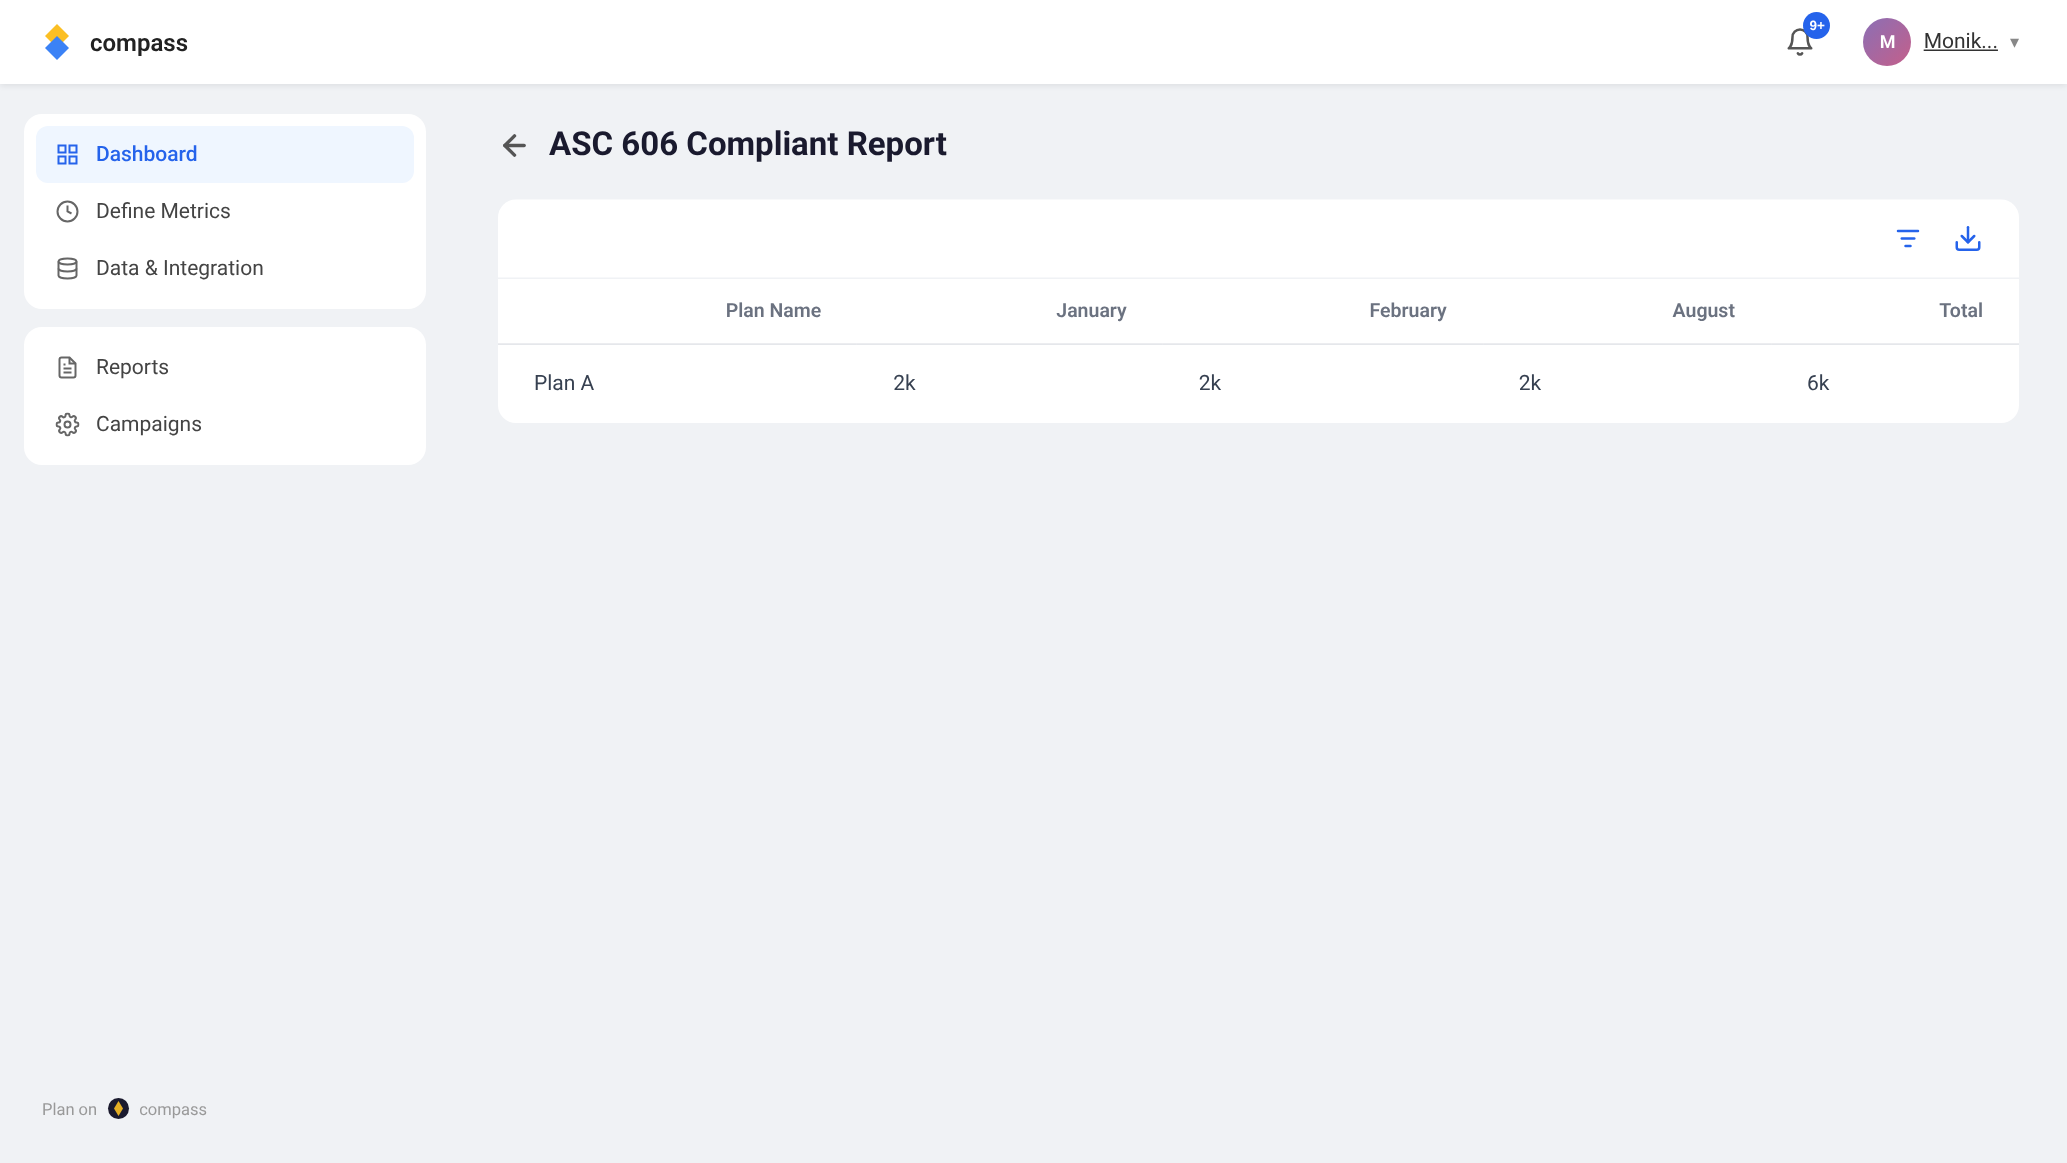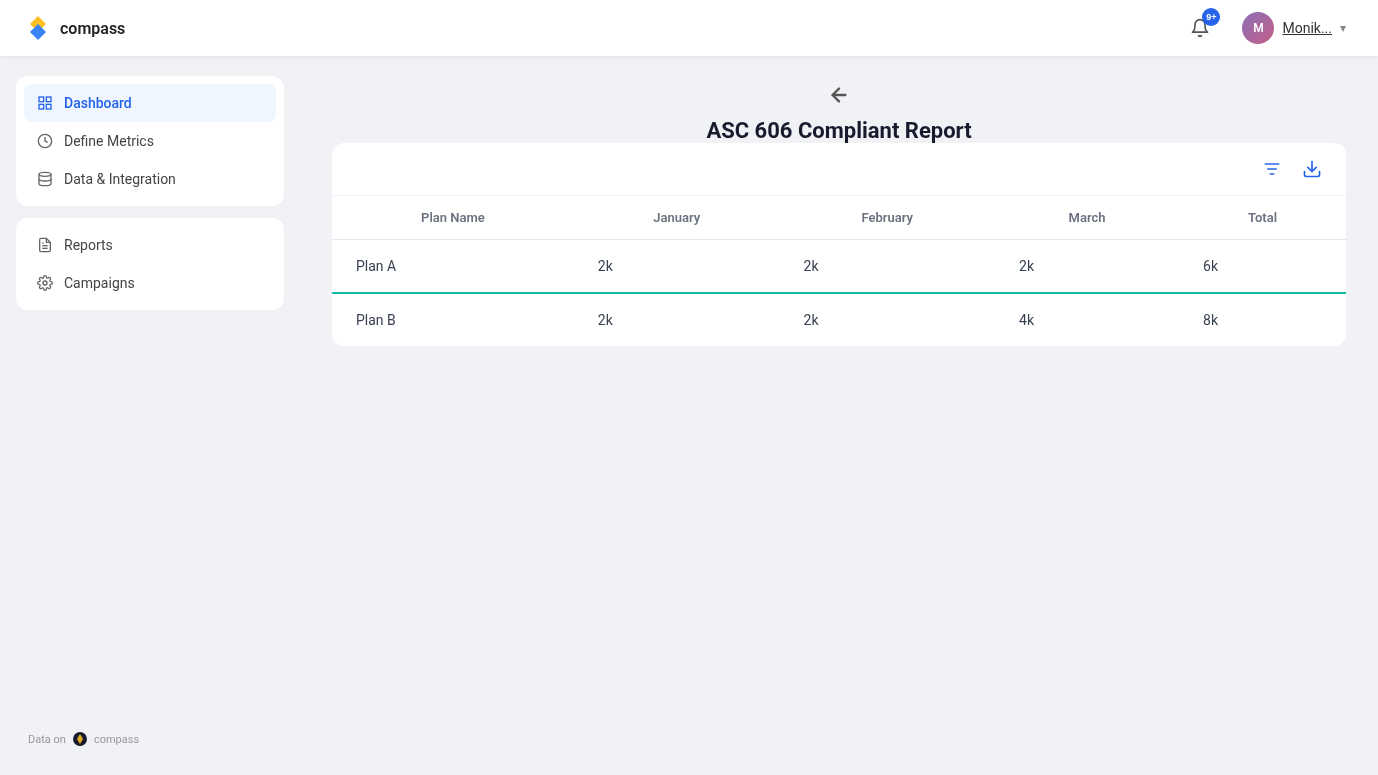--- a/index.html
+++ b/index.html
@@ -169,21 +169,21 @@
       flex: 1;
       padding: 28px 32px;
       background: #f0f2f5;
       overflow-y: auto;
     }
 
     .page-header {
       display: flex;
       align-items: center;
       gap: 12px;
-      flex-direction: column;
+      margin-bottom: 24px;
     }
     .back-btn {
       background: none;
       border: none;
       cursor: pointer;
       color: #444;
       display: flex;
       align-items: center;
       font-size: 20px;
     }
@@ -221,31 +221,31 @@
     }
     table {
       width: 100%;
       border-collapse: collapse;
     }
     thead tr {
       border-bottom: 1px solid #e5e7eb;
     }
     th {
       padding: 14px 24px;
-      text-align: center;
+      text-align: right;
       font-size: 13px;
       font-weight: 600;
       color: #6b7280;
       background: #fff;
     }
     td {
       padding: 18px 24px;
       font-size: 14px;
       color: #374151;
-      border-bottom: 2px solid #14b8a6;
+      border-bottom: 7px solid #14b8a6;
     }
     tbody tr:last-child td {
       border-bottom: none;
     }
   </style>
 </head>
 <body>
 
 <nav class="topbar">
   <div class="logo-area">
@@ -326,21 +326,21 @@
           <svg width="16" height="16" viewBox="0 0 24 24" fill="none" stroke="currentColor" stroke-width="2">
             <circle cx="12" cy="12" r="3"></circle>
             <path d="M19.4 15a1.65 1.65 0 0 0 .33 1.82l.06.06a2 2 0 0 1-2.83 2.83l-.06-.06a1.65 1.65 0 0 0-1.82-.33 1.65 1.65 0 0 0-1 1.51V21a2 2 0 0 1-4 0v-.09A1.65 1.65 0 0 0 9 19.4a1.65 1.65 0 0 0-1.82.33l-.06.06a2 2 0 0 1-2.83-2.83l.06-.06A1.65 1.65 0 0 0 4.68 15a1.65 1.65 0 0 0-1.51-1H3a2 2 0 0 1 0-4h.09A1.65 1.65 0 0 0 4.6 9a1.65 1.65 0 0 0-.33-1.82l-.06-.06a2 2 0 0 1 2.83-2.83l.06.06A1.65 1.65 0 0 0 9 4.68a1.65 1.65 0 0 0 1-1.51V3a2 2 0 0 1 4 0v.09a1.65 1.65 0 0 0 1 1.51 1.65 1.65 0 0 0 1.82-.33l.06-.06a2 2 0 0 1 2.83 2.83l-.06.06A1.65 1.65 0 0 0 19.4 9a1.65 1.65 0 0 0 1.51 1H21a2 2 0 0 1 0 4h-.09a1.65 1.65 0 0 0-1.51 1z"></path>
           </svg>
         </span>
         <span>Campaigns</span>
       </div>
     </div>
 
     <div class="runs-on">
-      <span>Data on</span>
+      <span>Plan on</span>
       <svg class="runs-on-logo" viewBox="0 0 16 16" fill="none">
         <circle cx="8" cy="8" r="7" fill="#1a1a2e"></circle>
         <polygon points="8,3 11,8 8,13 5,8" fill="#FBBF24" opacity="0.9"></polygon>
       </svg>
       <span>compass</span>
     </div>
   </aside>
 
   <main class="main">
     <div class="page-header">
@@ -369,36 +369,29 @@
             <line x1="12" y1="15" x2="12" y2="3"></line>
           </svg>
         </button>
       </div>
       <table>
         <thead>
           <tr>
             <th>Plan Name</th>
             <th>January</th>
             <th>February</th>
-            <th>March</th>
+            <th>August</th>
             <th>Total</th>
           </tr>
         </thead>
         <tbody id="table-body">
         <tr>
               <td>Plan A</td>
               <td>2k</td>
               <td>2k</td>
               <td>2k</td>
               <td>6k</td>
             </tr>
-            <tr>
-              <td>Plan B</td>
-              <td>2k</td>
-              <td>2k</td>
-              <td>4k</td>
-              <td>8k</td>
-            </tr>
           </tbody>
       </table>
     </div>
   </main>
 </div>
 
 </body></html>

